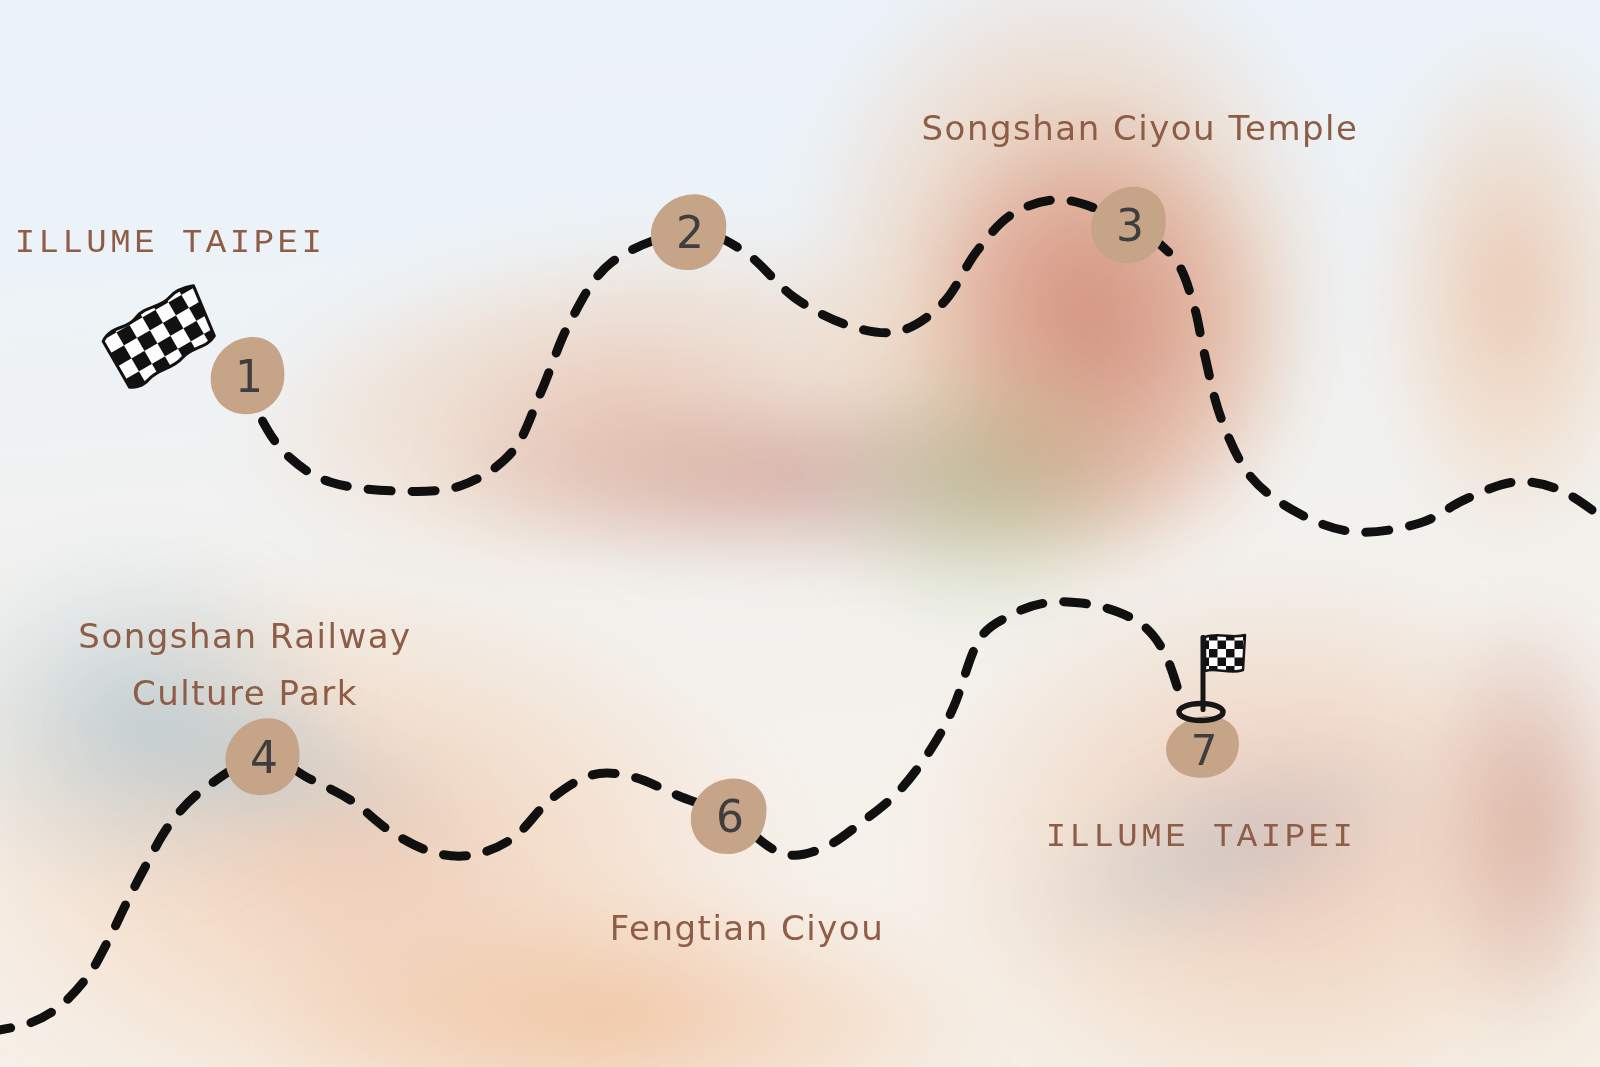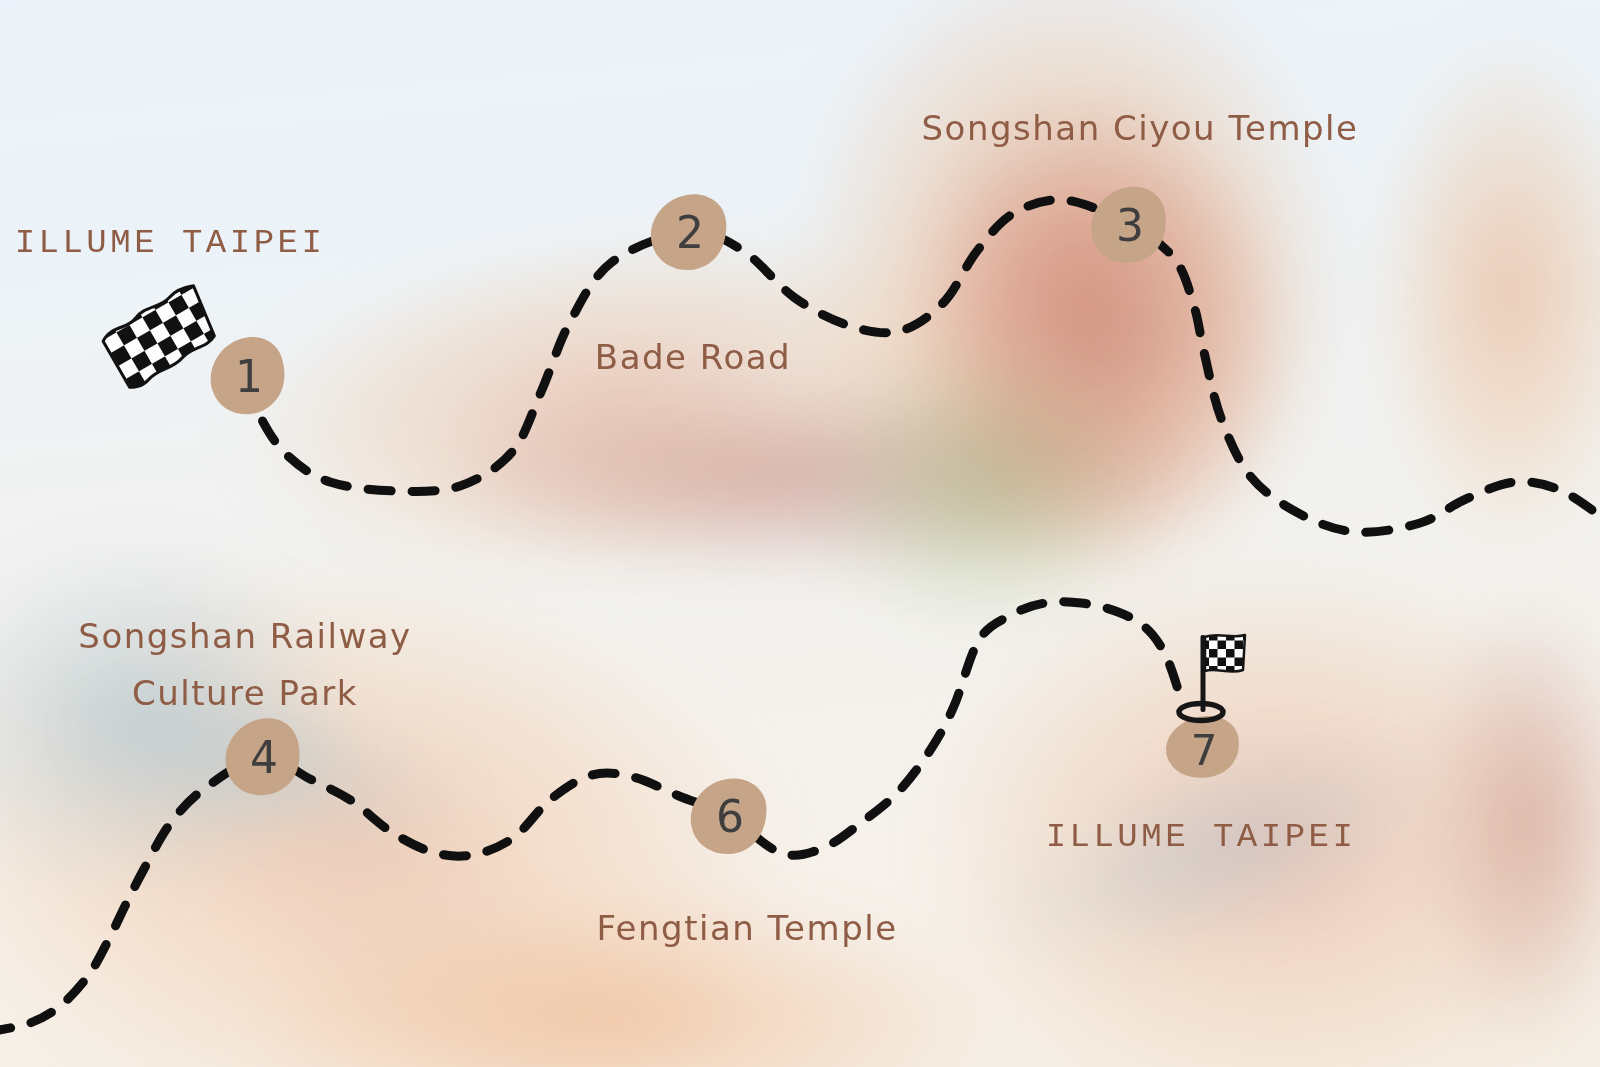--- a/index.html
+++ b/index.html
@@ -139,22 +139,21 @@
     <span class="num">6</span>
   </div>
   <div class="marker marker-7" style="left:1161px;top:713px;">
     <svg viewBox="0 0 100 100" preserveAspectRatio="none">
       <path class="blob" d="M50,5 C70,2 90,12 94,34 C98,58 90,84 64,93 C38,101 12,88 7,62 C2,36 22,9 50,5 Z"></path>
     </svg>
     <span class="num">7</span>
   </div>
 
   <div class="stop-label brand" style="left:170px;top:243px;">ILLUME TAIPEI</div>
-  <div class="stop-label" style="left:693px;top:357px;">Bade Road</div>
   <div class="stop-label two-line" style="left:245px;top:665px;">
     <span>Songshan Railway</span><br>
     <span>Culture Park</span>
   </div>
   <div class="stop-label" style="left:1140px;top:128px;">Songshan Ciyou Temple</div>
-  <div class="stop-label" style="left:747px;top:928px;">Fengtian Temple</div>
+  <div class="stop-label" style="left:747px;top:928px;">Fengtian Ciyou</div>
   <div class="stop-label brand" style="left:1201px;top:837px;">ILLUME TAIPEI</div>
 
 </div>
 
 </body></html>

